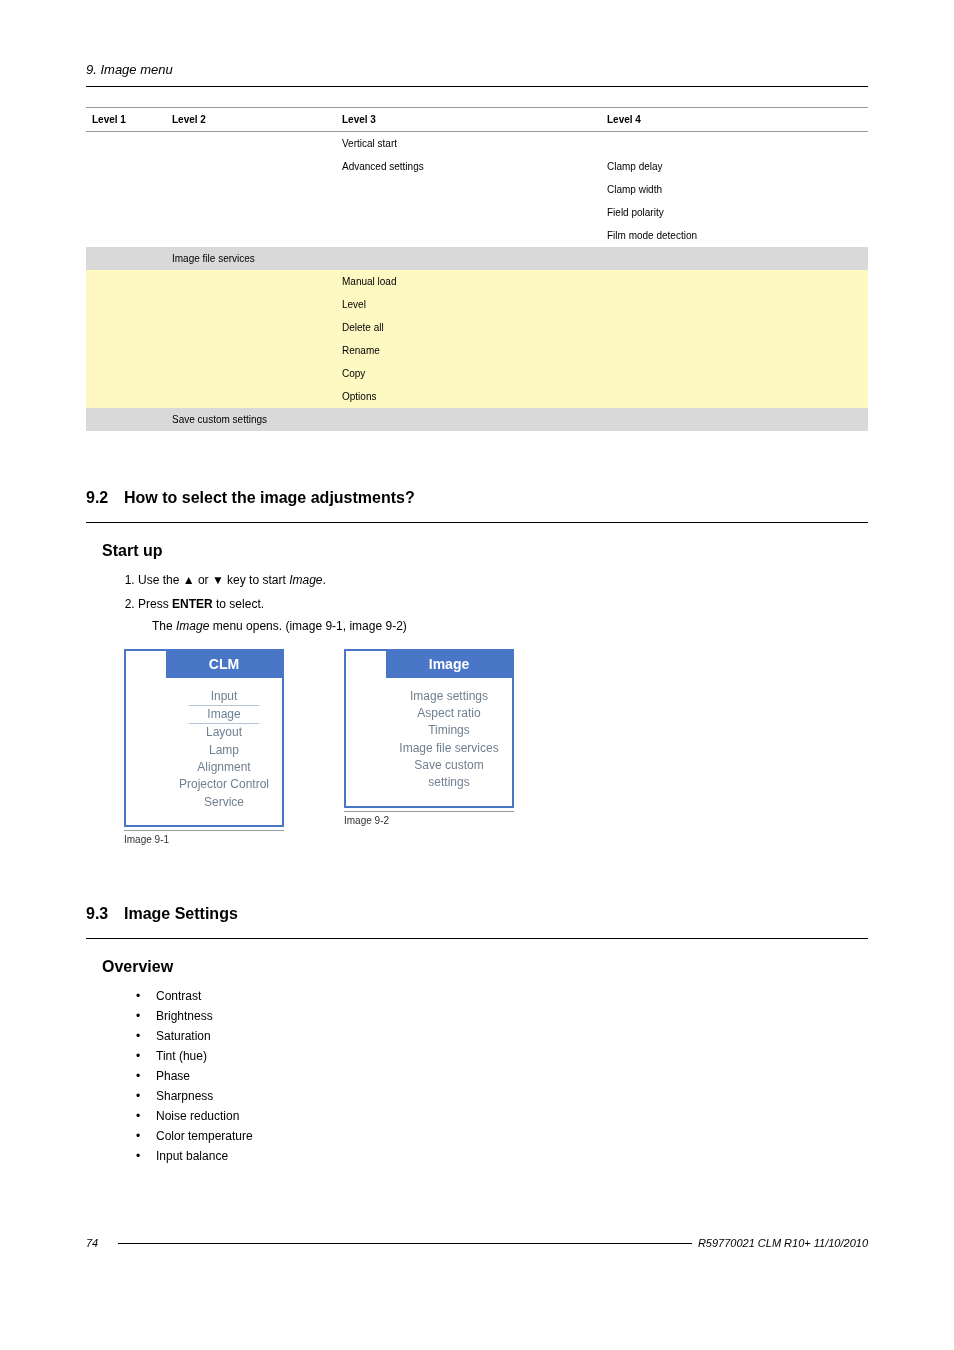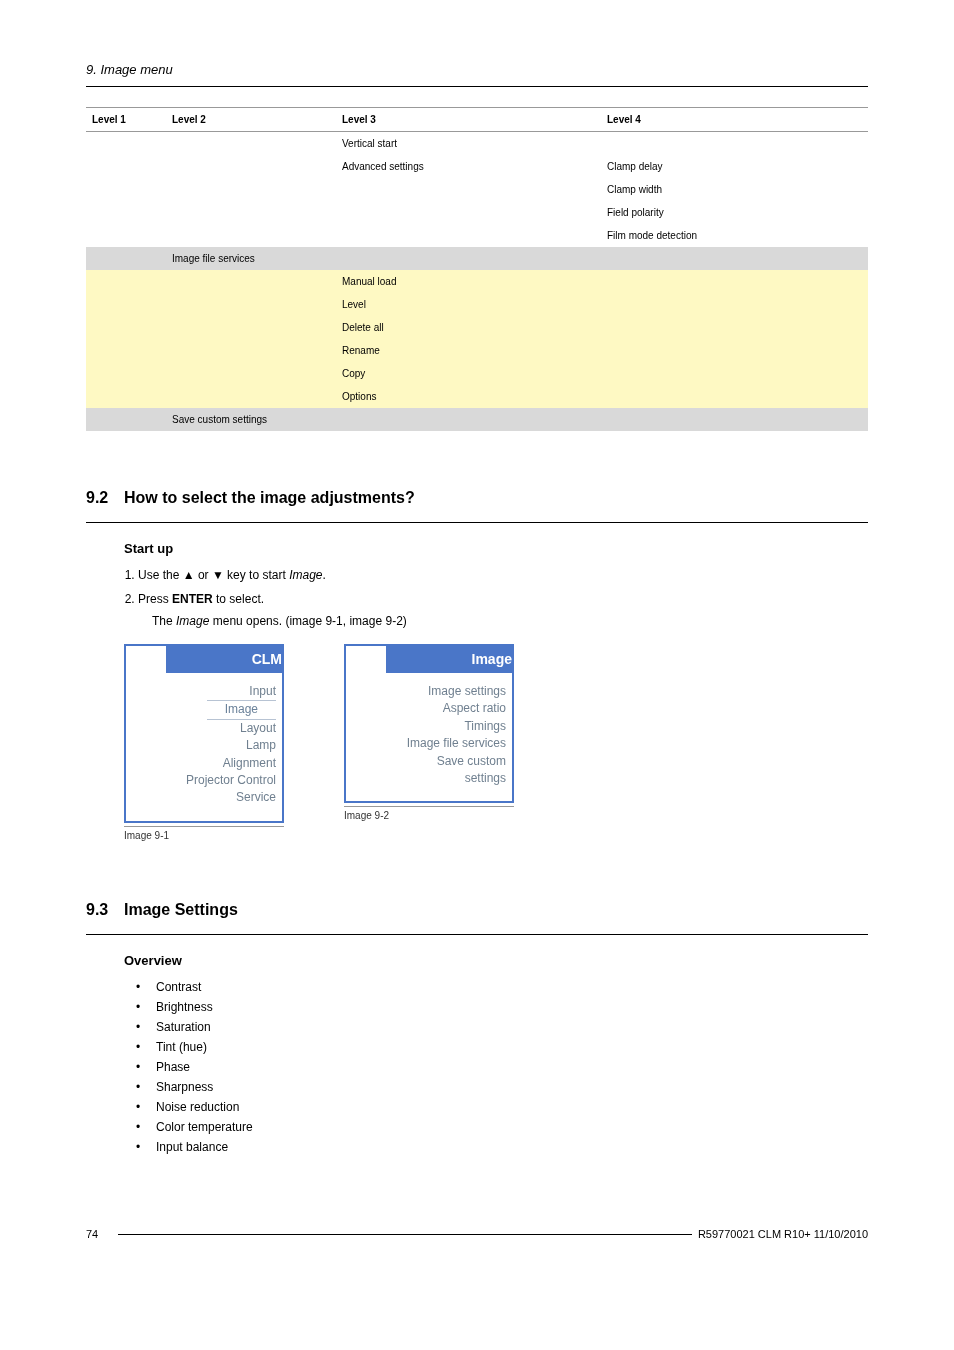--- a/index.html
+++ b/index.html
@@ -11,39 +11,39 @@
   .menu-table .c1 { width: 80px; }
   .menu-table .c2 { width: 170px; }
   .menu-table .c3 { width: 265px; }
   .menu-table .c4 { width: auto; }
   .shade { background: #d9d9d9; }
   .shade-dark { background: #fef9c3; }
   .section { margin-top: 55px; }
   .section-head-row { display: flex; align-items: baseline; border-bottom: 1.5px solid #000; padding-bottom: 12px; margin-bottom: 16px; }
   .section-num { font-size: 16px; font-weight: bold; width: 38px; }
   .section-title { font-size: 16px; font-weight: bold; text-align: center; }
-  .subhead { font-weight: bold; font-size: 13px; margin: 6px 0 8px 38px; }
+  .subhead { font-weight: bold; font-size: 16px; margin: 6px 0 8px 16px; }
   .steps { margin-left: 38px; font-size: 12px; }
   .steps li { margin-bottom: 6px; list-style-position: outside; margin-left: 14px; }
   .step-note { margin-left: 14px; margin-top: 4px; }
   .em { font-style: italic; }
   .bold { font-weight: bold; }
   .figures-row { display: flex; gap: 60px; margin: 14px 0 0 38px; align-items: flex-start; }
   .fig { display: inline-block; }
-  .fig-box { border: 2px solid #4a76c8; background: #fff; font-family: Verdana, Arial, sans-serif; color: #708090; font-size: 12px; text-align: right; padding-left: 40px; }
+  .fig-box { border: 2px solid #4a76c8; background: #fff; font-family: Verdana, Arial, sans-serif; color: #708090; font-size: 12px; text-align: center; padding-left: 40px; }
   .fig-box-1 { width: 160px; }
   .fig-box-2 { width: 170px; }
   .fig-title { background: #4a76c8; color: #fff; font-weight: bold; padding: 3px 0; font-size: 14px; }
   .fig-body { padding: 10px 6px 14px; line-height: 1.45; }
   .fig-sel { color: #6b829a; border-top: 1px solid #b7c3d3; border-bottom: 1px solid #b7c3d3; display: inline-block; padding: 0 18px; }
   .caption { font-size: 10px; color: #333; border-top: 1px solid #999; margin-top: 3px; padding-top: 1px; }
   .bullets { margin-left: 50px; font-size: 12px; list-style: none; }
   .bullets li { margin: 2px 0; }
   .bullets li::before { content: "•"; display: inline-block; width: 20px; }
-  .footer { display: flex; align-items: center; margin-top: 70px; font-size: 11px; }
+  .footer { display: flex; align-items: center; margin-top: 70px; font-size: 11px; font-style: italic; }
   .footer .pg { width: 26px; }
   .footer .line { flex: 1; border-top: 1px solid #000; margin: 0 6px; }
   .footer .right { white-space: nowrap; }
 </style>
 </head>
 <body>
 
 <div class="chapter-header">9.  Image menu</div>
 
 <table class="menu-table">

